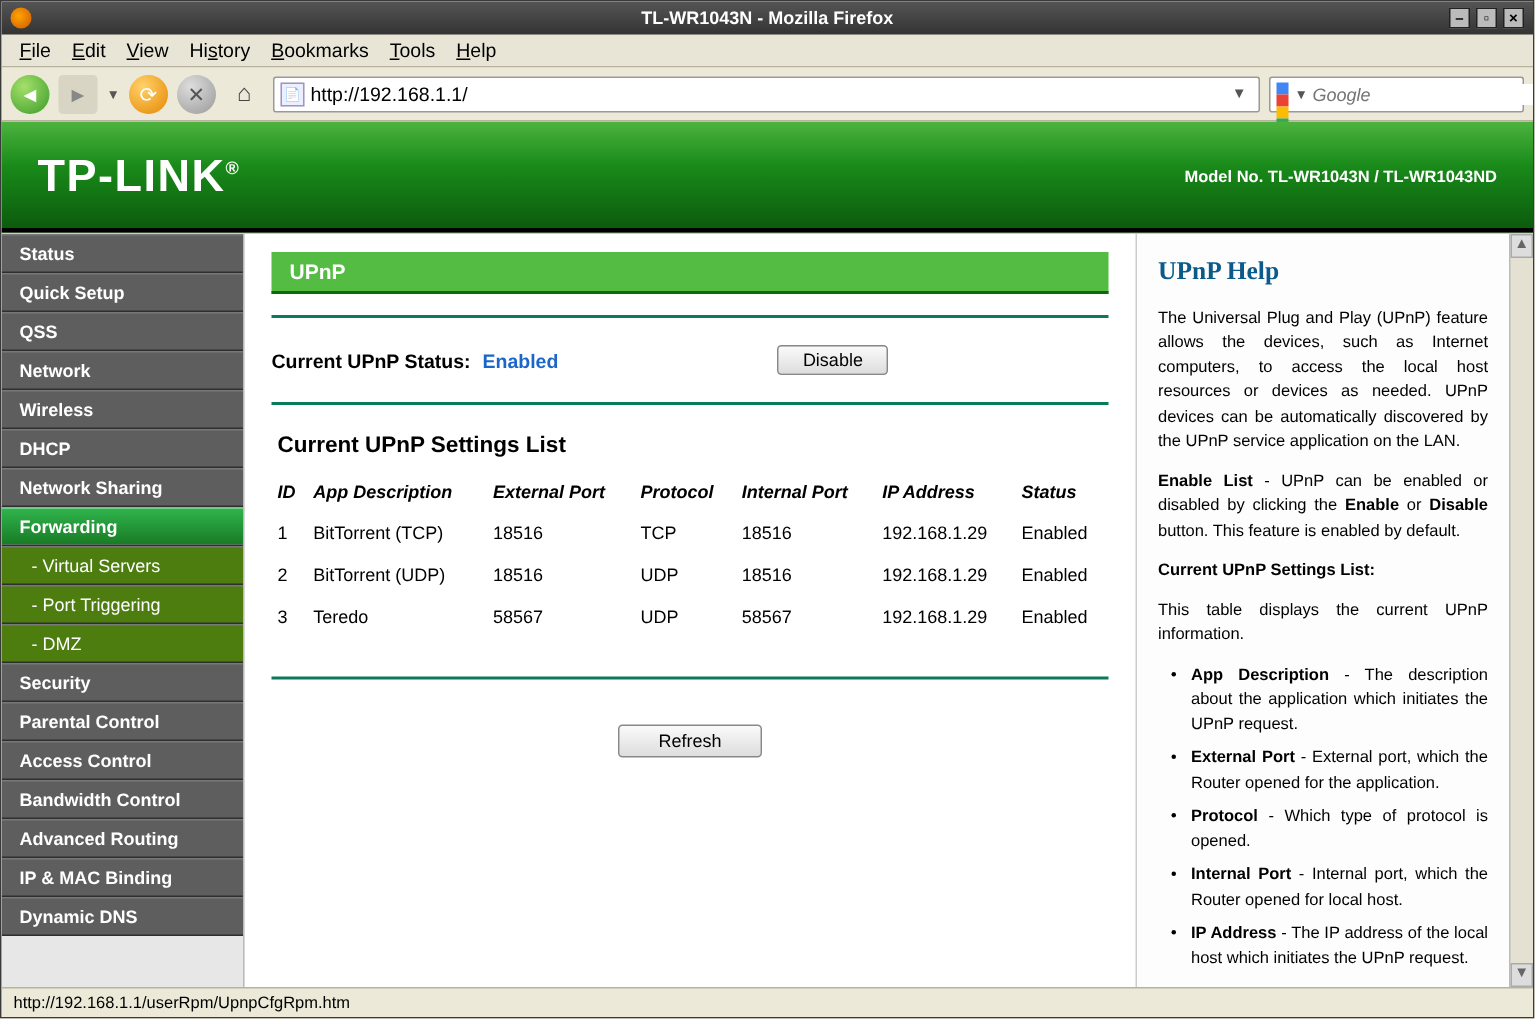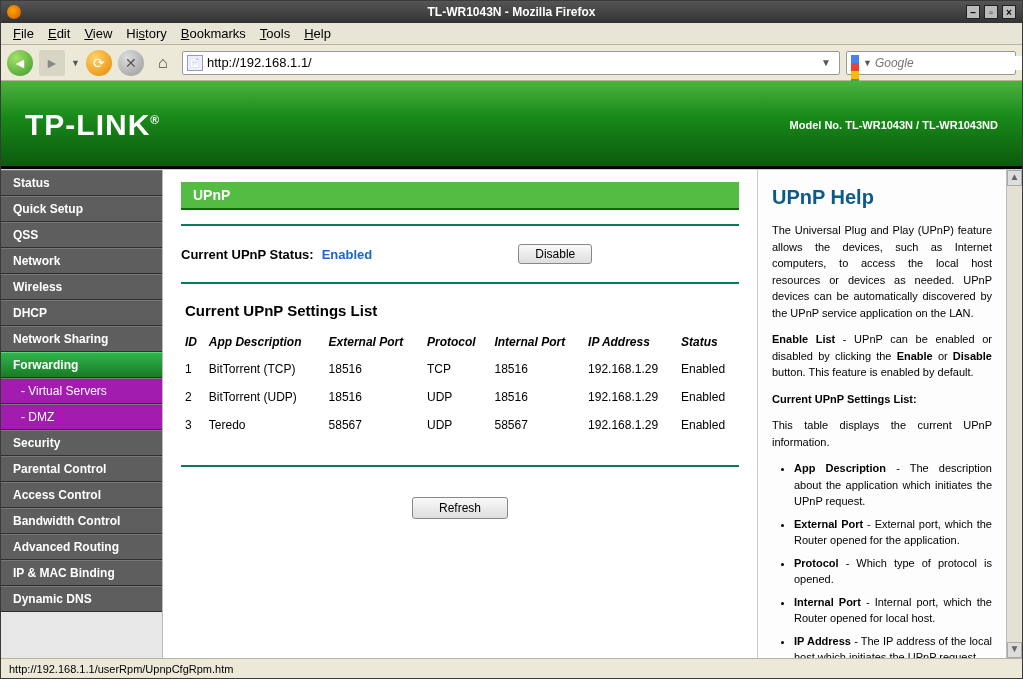--- a/index.html
+++ b/index.html
@@ -24,46 +24,46 @@
     .navbar .home-icon { font-size: 16px; color:#444; }
     .urlcontainer { flex: 1; display: flex; align-items: center; border: 1px solid #999; background: #fff; height: 24px; padding: 0 4px; border-radius: 2px;}
     .urlcontainer .page-icon { width: 16px; height: 16px; background:#eef; border:1px solid #99b; margin-right:4px; font-size:9px; display:flex; align-items:center; justify-content:center; color:#336;}
     .urlcontainer input { flex: 1; border: 0; outline: 0; font-size: 13px; }
     .urlcontainer .dropic { color:#555; font-size:10px; padding:0 4px;}
     .srchcontainer { width: 170px; display: flex; align-items: center; border: 1px solid #999; background: #fff; height: 24px; padding: 0 4px; border-radius: 2px;}
     .srchcontainer .glogo { width:16px; height:16px; margin-right:4px; display:flex; flex-wrap:wrap;}
     .glogo span{width:8px;height:8px;}
     .srchcontainer input { flex: 1; border: 0; outline: 0; font-size: 12px; color:#888; font-style: italic; }
     .content-area { flex: 1; display: flex; flex-direction: column; overflow: hidden; position: relative; }
-    .banner { height: 88px; background: linear-gradient(#4db33f, #198a1a 40%, #0b580c); display: flex; align-items: center; padding: 0 24px; color: #fff; position: relative; }
+    .banner { height: 74px; background: linear-gradient(#4db33f, #198a1a 40%, #0b580c); display: flex; align-items: center; padding: 0 24px; color: #fff; position: relative; }
     .banner .logo { font-size: 30px; font-weight: bold; letter-spacing: 1px; }
     .banner .model { margin-left: auto; text-align: right; font-size: 13px; font-weight: bold; line-height: 1.5; }
     .banner .model .sub { font-size: 11px; font-weight: bold; }
     .banner::after { content:""; position:absolute; left:0; right:0; bottom:0; height:3px; background:#000;}
     .page-body { flex:1; display: flex; overflow:hidden; background:#fff; border-top:1px solid #ccc; }
     .sidebar { width: 162px; background:#e7e7e7; overflow-y:auto; border-right:1px solid #bbb; position:relative;}
     .side-item { display:block; padding: 5px 12px; background:#5e5e5e; color:#fff; font-size:12px; font-weight:bold; border-bottom:1px solid #2f2f2f; border-top:1px solid #787878; cursor:pointer;}
-    .side-item.sub { padding-left: 20px; font-weight: normal; background:#a21caf; color:#fff;}
+    .side-item.sub { padding-left: 20px; font-weight: normal; background:#4d7c0f; color:#fff;}
     .side-item.active-parent { background: linear-gradient(#2fb44c,#197b25); color:#fff; border-top:1px solid #58d275;}
     .side-item.active-child { color: #ffd24a; }
     .side-item.active-child .dashed { border:1px dashed #ffd24a; padding:0 3px; display:inline-block;}
     .center { flex:1; padding: 12px 18px; overflow-y:auto; border-right:1px solid #ccc; }
     .section-bar { background:#54bb43; color:#fff; font-size:14px; font-weight:bold; padding:5px 12px; border-bottom:2px solid #0a6b0a; margin-bottom:14px;}
     .section-sep { border:0; border-top:2px solid #0a7a5a; margin: 8px 0 18px 0;}
     .status-row { display:flex; align-items:center; gap:8px; margin: 10px 0 18px 0;}
     .status-row .lab { font-weight:bold; font-size:13px;}
     .status-row .val { color:#1a66c9; font-weight:bold; font-size:13px;}
     .btn { padding: 2px 16px; border:1px solid #888; background: linear-gradient(#fafafa,#ddd); border-radius:3px; font-size:12px; cursor:pointer;}
     .subhead { font-size:15px; font-weight:bold; margin: 8px 0 10px 4px;}
     table.upnp { width:100%; border-collapse:collapse; font-size:12px;}
     table.upnp th { text-align:left; font-weight:bold; padding:6px 4px;font-style:italic;}
     table.upnp td { padding:7px 4px;}
     .btn-center { text-align:center; margin: 30px 0 10px 0;}
     .help { width: 248px; padding: 12px 14px; overflow-y:auto; font-size:11px; line-height:1.5; background:#fdfdfd;}
-    .help h3 { font-size:20px; font-weight:bold; color:#0c5a8a; margin-bottom:10px;}
+    .help h3 { font-size:17px; font-weight:bold; color:#0c5a8a; margin-bottom:10px;font-family:Liberation Serif, serif;}
     .help p { text-align:justify; margin-bottom:10px;}
     .help ul { padding-left: 22px; margin-bottom:14px;}
     .help li { margin-bottom:6px; text-align:justify;}
     .statusbar { height: 20px; background:#ece9d8; border-top:1px solid #b7b39f; display:flex; align-items:center; padding:0 8px; font-size:11px;}
     .scrolldn { width:16px; background:#e4e1d3; border-left:1px solid #bbb; display:flex; flex-direction:column;}
     .scrolldn .arr{height:16px;text-align:center;font-size:10px;color:#666;background:#ddd;border:1px solid #aaa;}
     .scrolldn .track{flex:1;}
     .right-wrap{display:flex;}
   </style>
 </head>
@@ -127,20 +127,21 @@
       <div class="sidebar">
         <a class="side-item">Status</a>
         <a class="side-item">Quick Setup</a>
         <a class="side-item">QSS</a>
         <a class="side-item">Network</a>
         <a class="side-item">Wireless</a>
         <a class="side-item">DHCP</a>
         <a class="side-item">Network Sharing</a>
         <a class="side-item active-parent">Forwarding</a>
         <a class="side-item sub">- Virtual Servers</a>
+        <a class="side-item sub">- Port Triggering</a>
         <a class="side-item sub">- DMZ</a>
         <a class="side-item">Security</a>
         <a class="side-item">Parental Control</a>
         <a class="side-item">Access Control</a>
         <a class="side-item">Bandwidth Control</a>
         <a class="side-item">Advanced Routing</a>
         <a class="side-item">IP &amp; MAC Binding</a>
         <a class="side-item">Dynamic DNS</a>
 
       </div>

